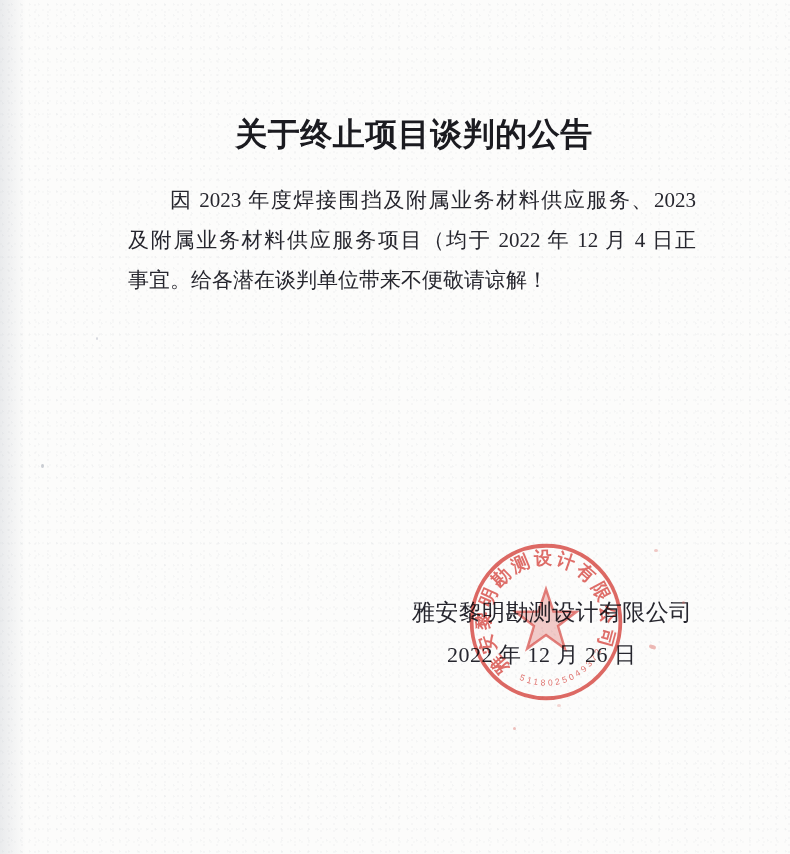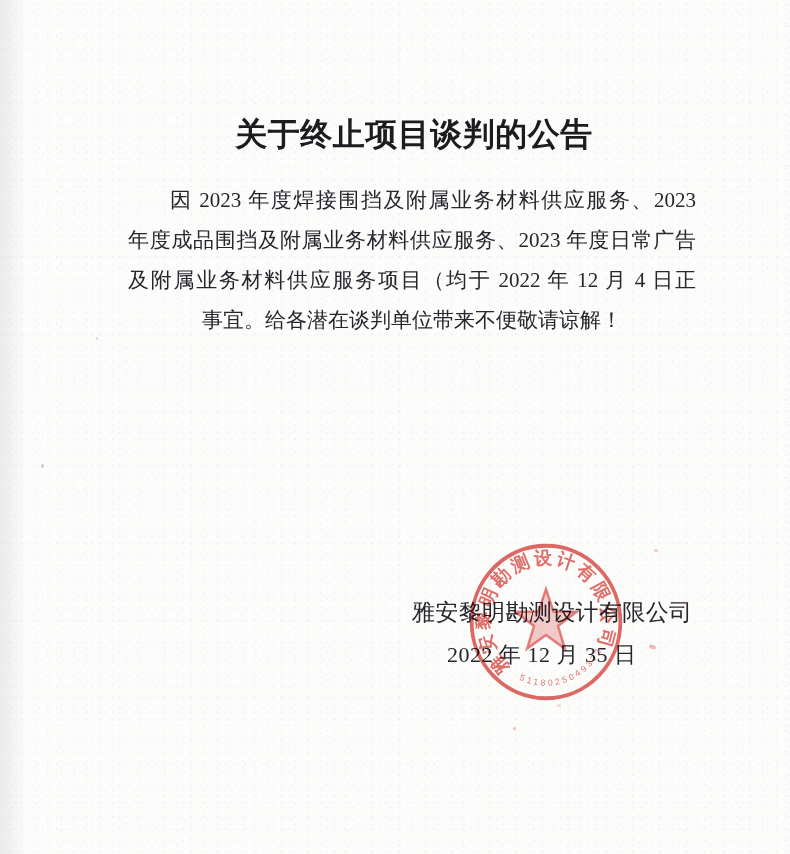--- a/index.html
+++ b/index.html
@@ -59,21 +59,21 @@
   .body-line {
     text-align: justify;
     text-align-last: justify;
     height: 40px;
     white-space: nowrap;
   }
   .body-line.first {
     text-indent: 42px;
   }
   .body-line.last {
-    text-align: center;
+    text-align: left;
     text-align-last: auto;
   }
 
   .signature-line {
     position: absolute;
     left: 412px;
     top: 597px;
     width: 280px;
     font-size: 23px;
     color: #26262e;
@@ -121,28 +121,27 @@
 </head>
 <body>
 
 <div class="paper-noise"></div>
 <div class="left-edge-shade"></div>
 
 <h1 class="doc-title">关于终止项目谈判的公告</h1>
 
 <div class="doc-body">
   <div class="body-line first">因 2023 年度焊接围挡及附属业务材料供应服务、2023</div>
-  <div class="body-line">年度成品围挡及附属业务材料供应服务、2023 年度日常广告</div>
   <div class="body-line">及附属业务材料供应服务项目（均于 2022 年 12 月 4 日正</div>
   <div class="body-line last">事宜。给各潜在谈判单位带来不便敬请谅解！</div>
 </div>
 
 <div class="signature-line">雅安黎明勘测设计有限公司</div>
 
-<div class="date-line">2022 年 12 月 35 日</div>
+<div class="date-line">2022 年 12 月 26 日</div>
 
 <svg class="company-seal" viewBox="0 0 170 170" preserveAspectRatio="none" xmlns="http://www.w3.org/2000/svg">
   <defs>
     <path id="sealTopArc" d="M 33 115 A 60 60 0 1 1 123.6 131" fill="none"></path>
     <path id="sealBottomArc" d="M 34.4 127.4 A 66 66 0 0 0 135.6 127.4" fill="none"></path>
   </defs>
 
   <circle cx="85" cy="85" r="79" fill="none" stroke-width="4" stroke-opacity="0.9" stroke="#d8423c"></circle>
 
   <polygon points="85,51 92.9,74.1 117.3,74.5 97.8,89.2 105,112.5 85,98.5 65,112.5 72.2,89.2 52.7,74.5 77.1,74.1" fill-opacity="0.30" stroke-width="2.6" stroke-opacity="0.75" fill="#d8423c" stroke="#d8423c"></polygon>

